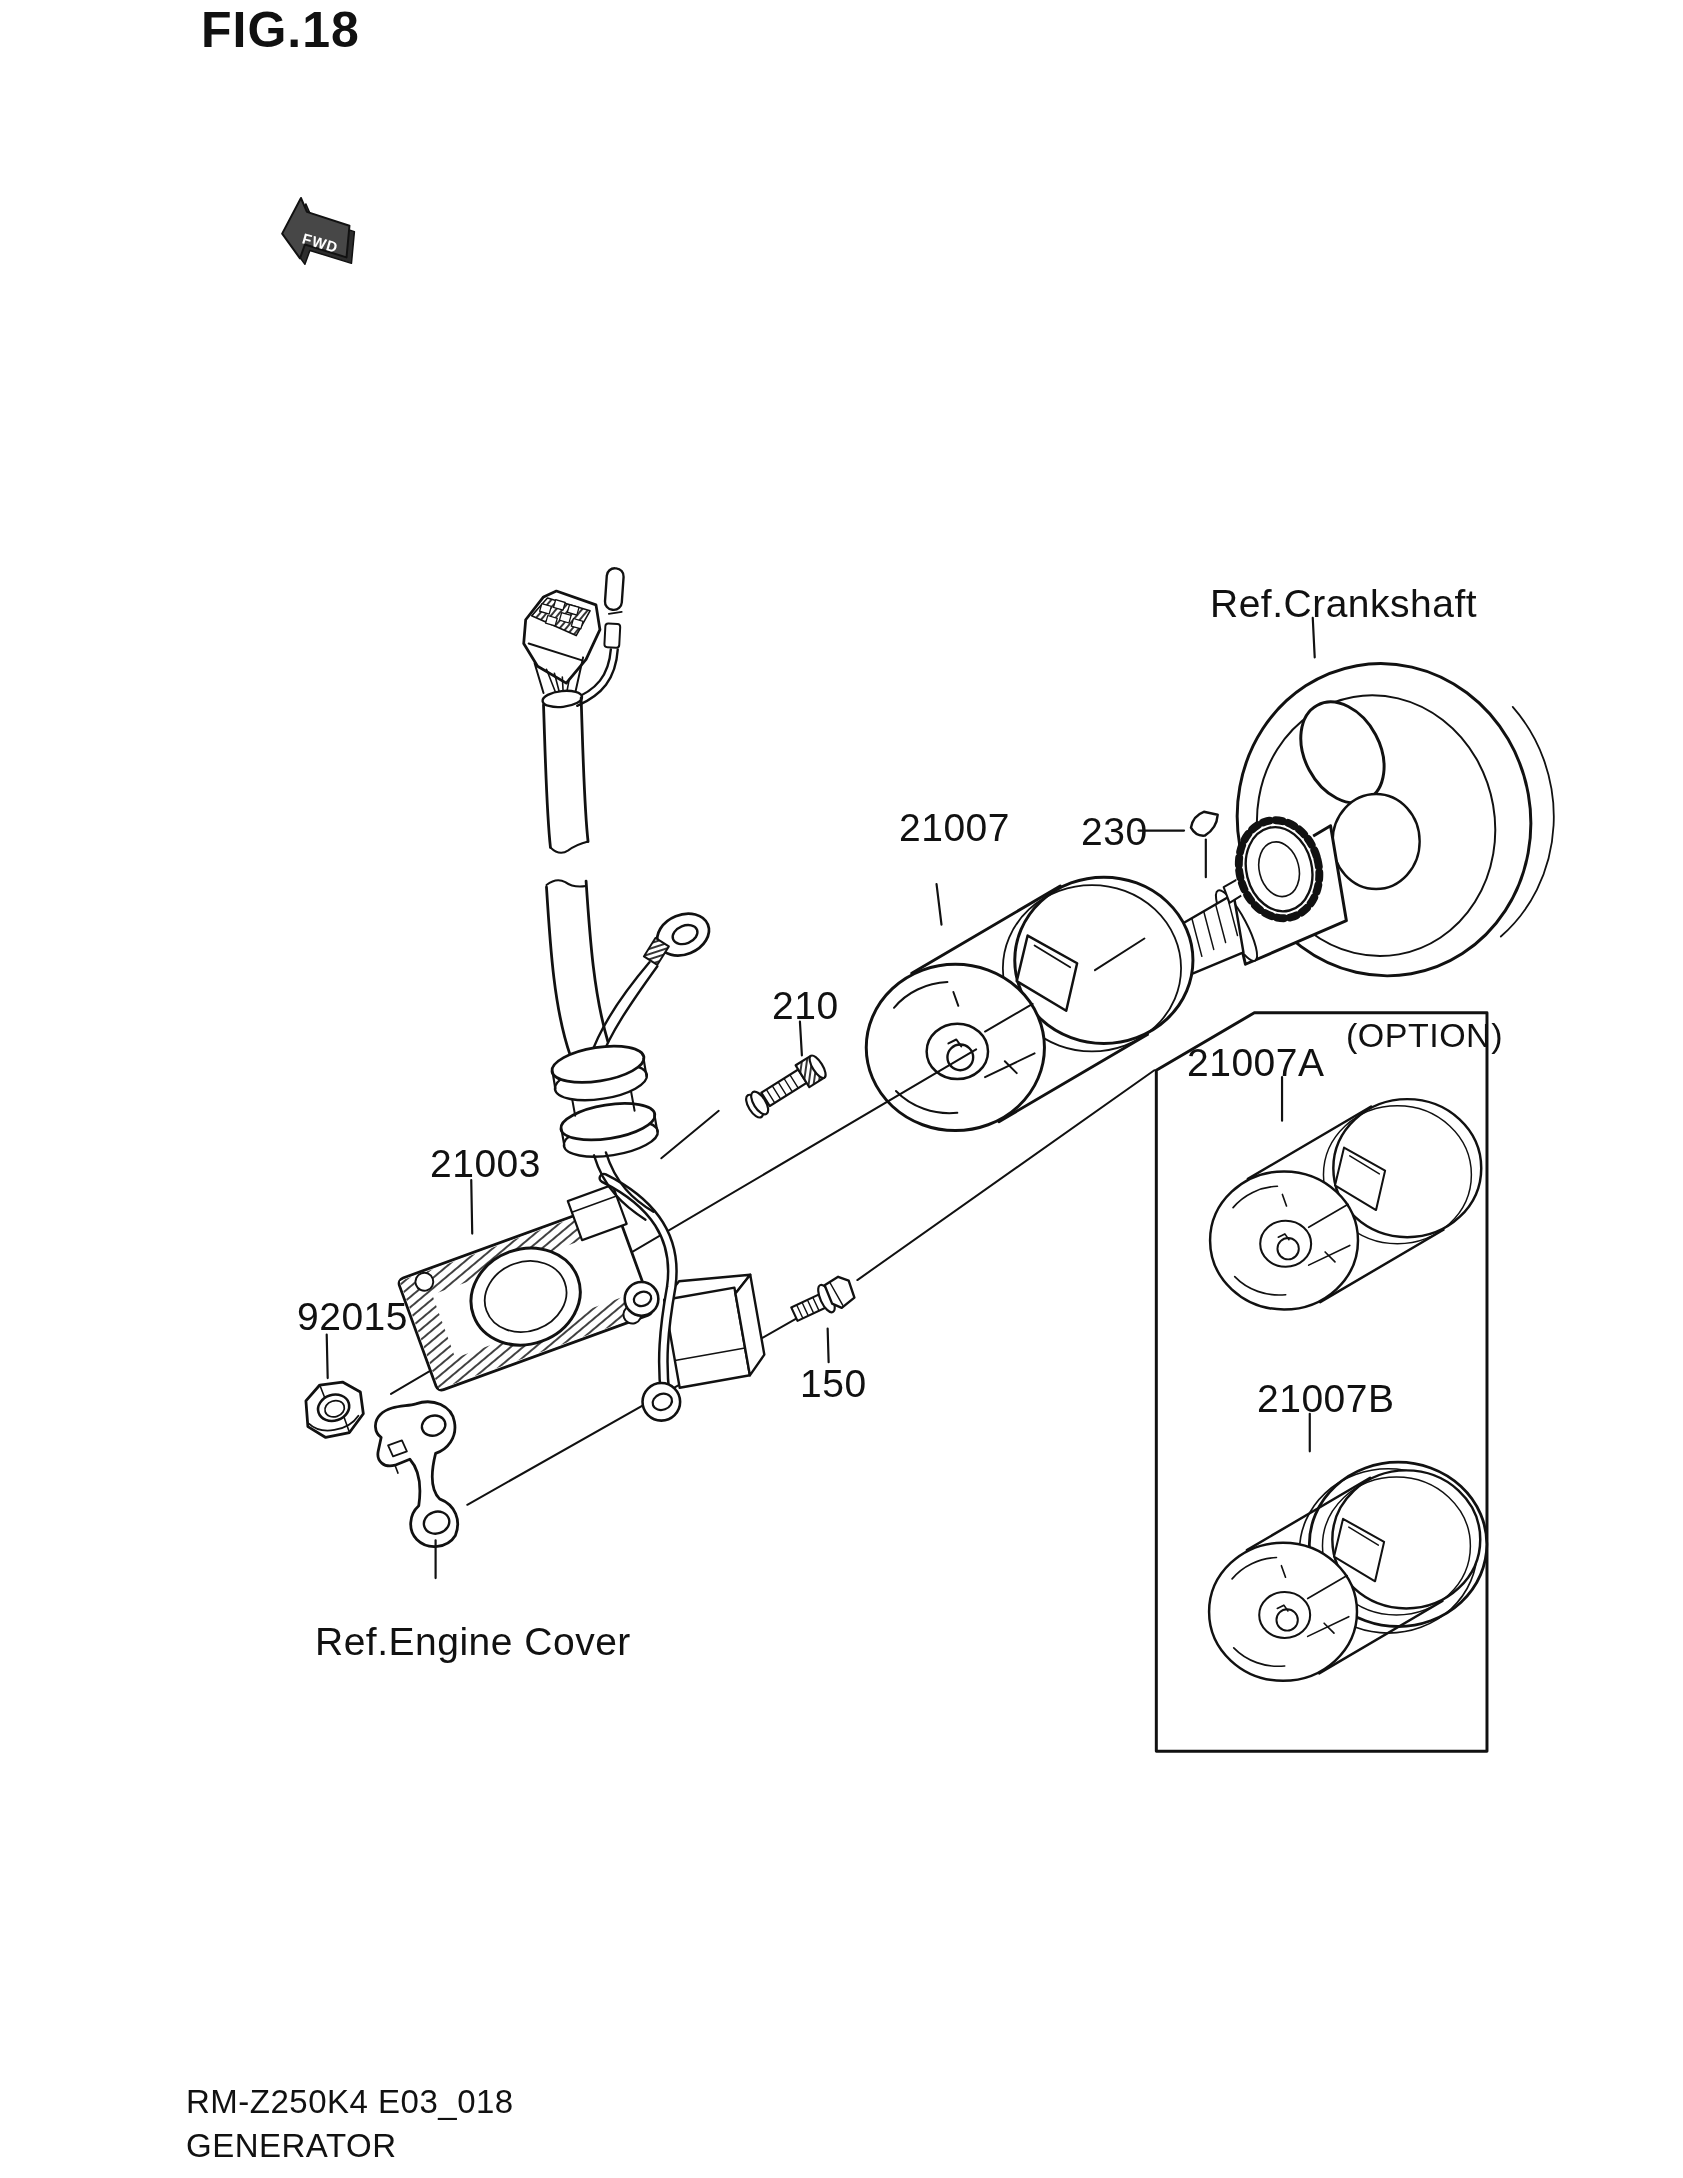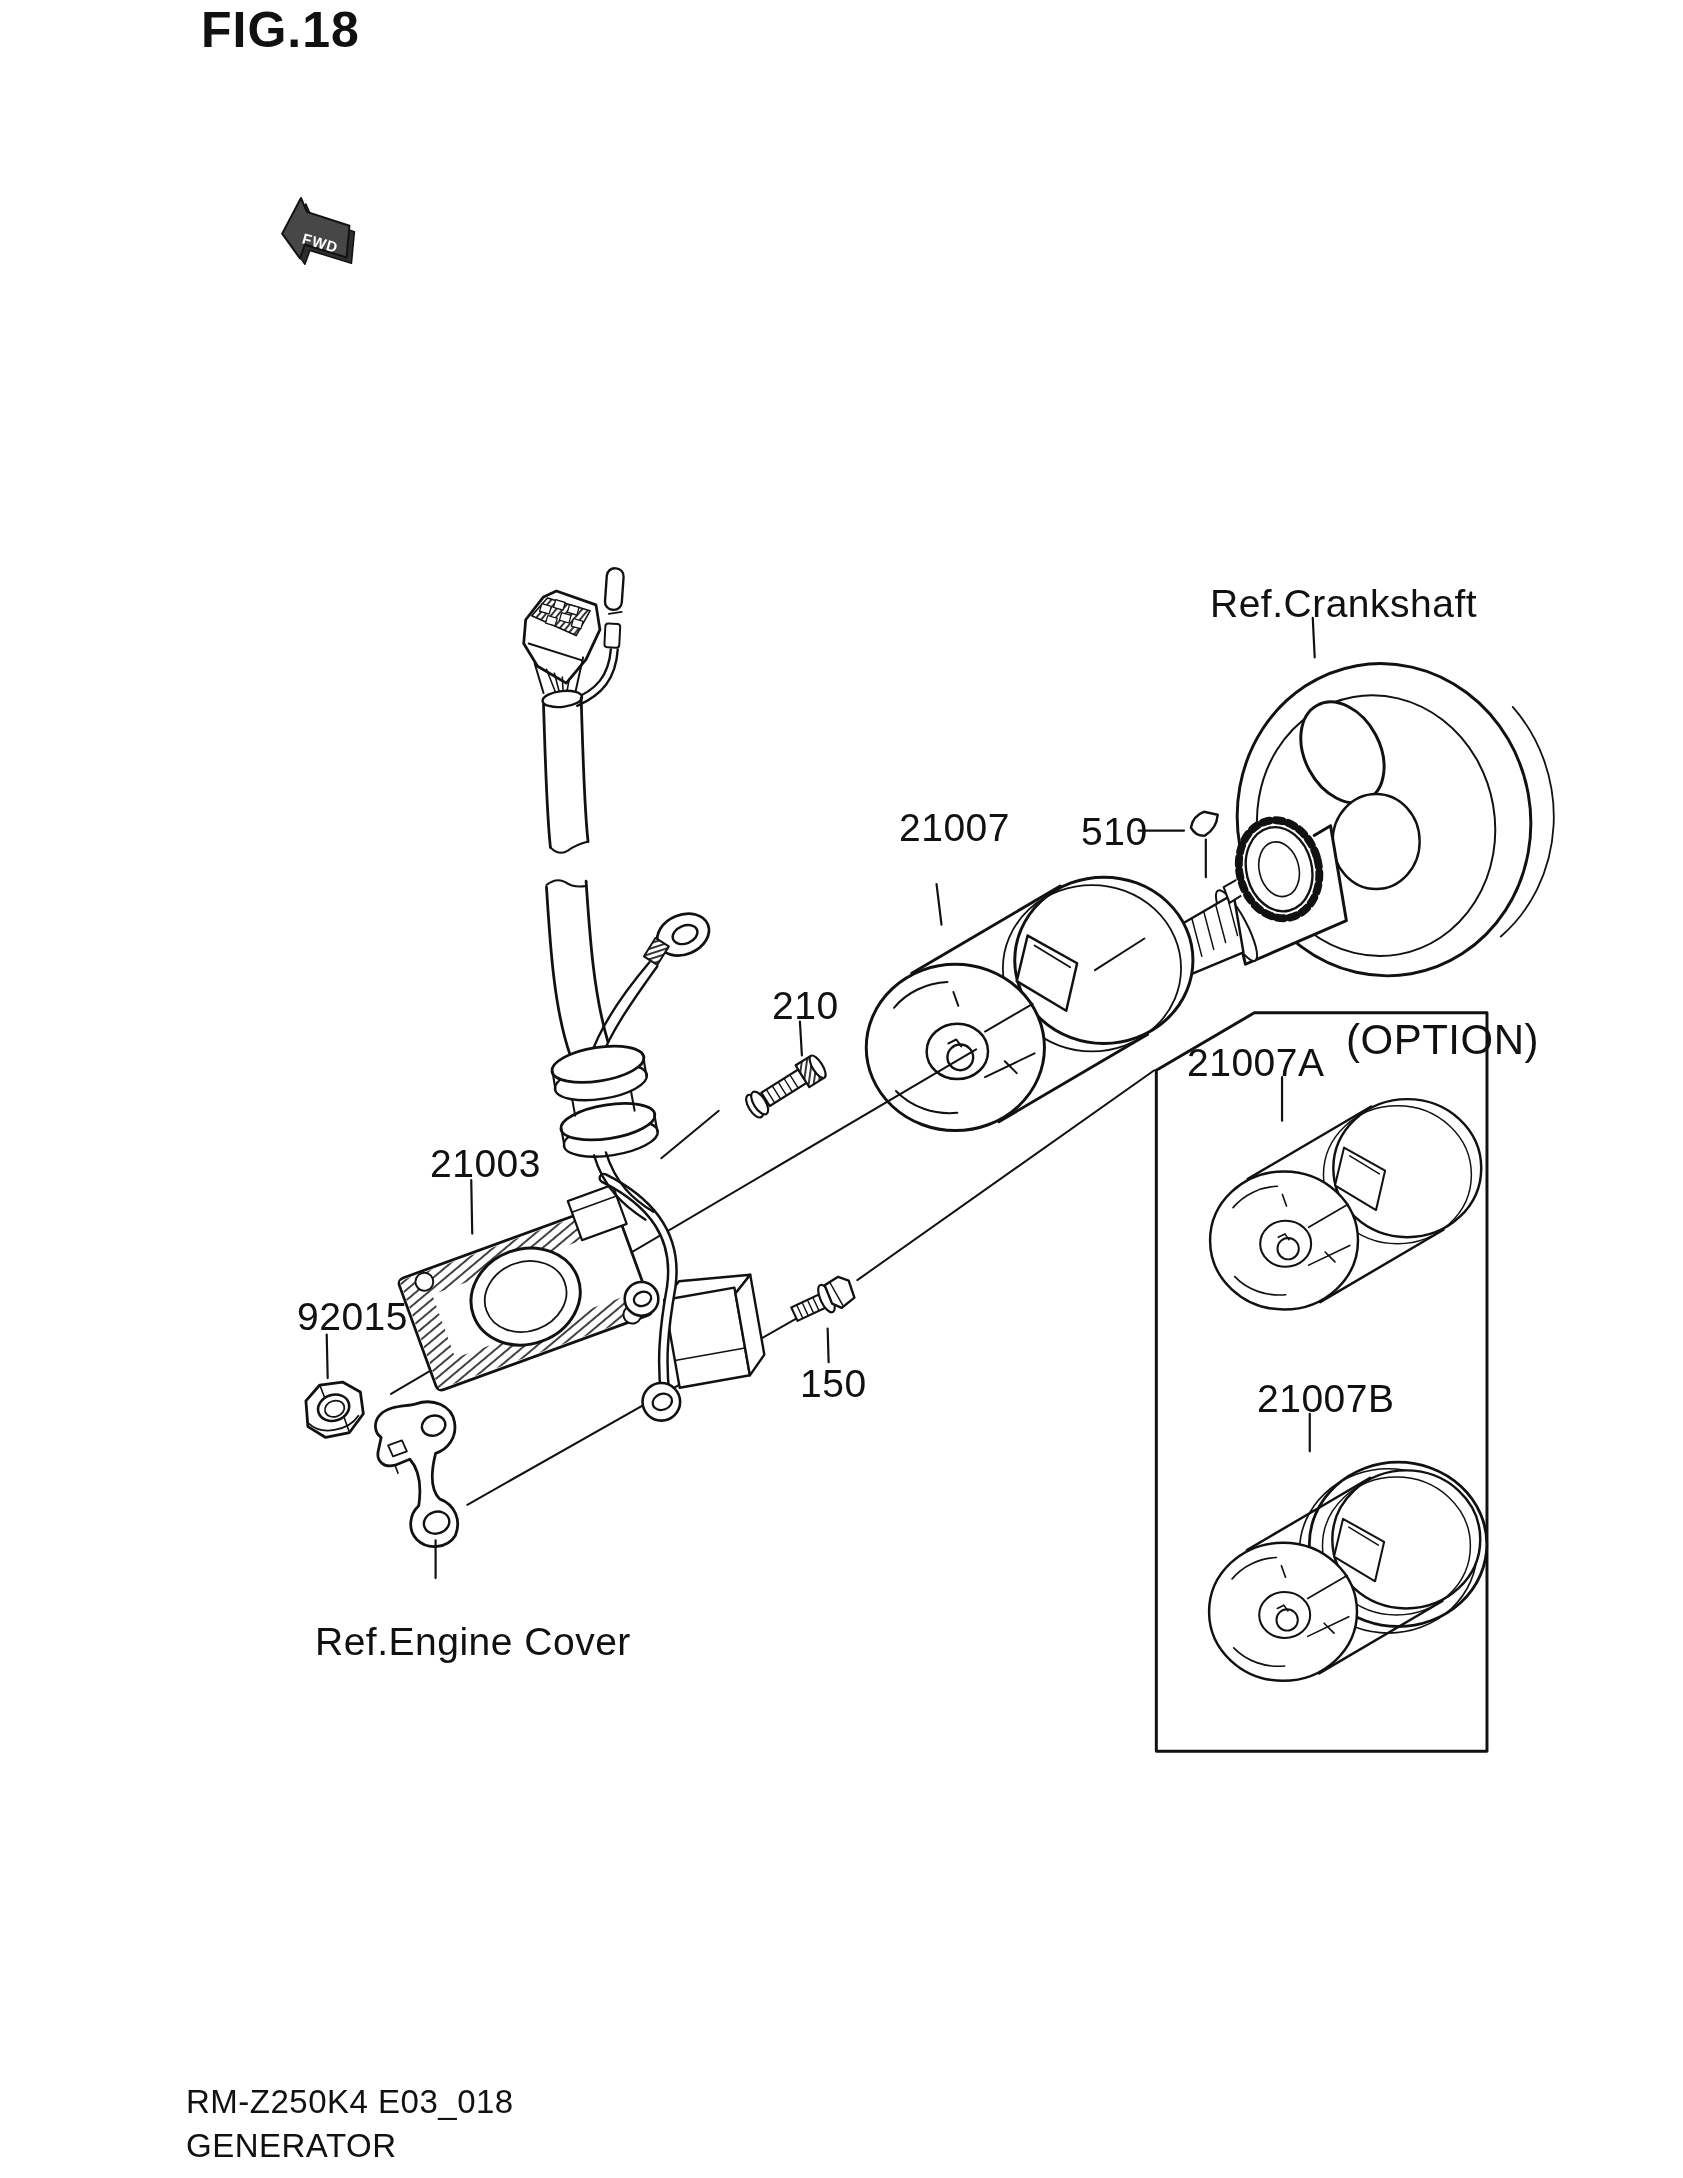--- a/index.html
+++ b/index.html
@@ -18,21 +18,21 @@
     line-height:1.05;
     white-space:nowrap;
     color:#111;
     letter-spacing:0.5px;
   }
   .lbl.title{
     font-size:50px;
     font-weight:bold;
     letter-spacing:1px;
   }
-  .lbl.option{font-size:42px;}
+  .lbl.option{font-size:34px;}
   .lbl.footer{font-size:33px;letter-spacing:0.5px;}
 </style>
 </head>
 <body>
 
 <div class="stage">
 
   <svg width="1683" height="2178" viewBox="0 0 1700 2200" fill="none" stroke-linecap="round" stroke-linejoin="round">
     <defs>
       <pattern id="hd" width="5" height="5" patternUnits="userSpaceOnUse" patternTransform="rotate(40)">
@@ -262,21 +262,21 @@
     <g>
       <path d="M290,242 L309,206 L315,220 L358,234 L355,266 L313,253 L308,267 Z" fill="#2d2d2d" stroke="#111" stroke-width="1.5"></path>
       <path d="M285,236 L304,200 L310,214 L353,228 L350,260 L308,247 L303,261 Z" fill="#474747" stroke="#111" stroke-width="2"></path>
       <text x="306" y="249" transform="rotate(16 318 241)" font-family="Liberation Sans, sans-serif" font-size="15" font-weight="bold" fill="#ffffff" stroke="none" letter-spacing="1">FWD</text>
     </g>
   </svg>
 
   <div class="lbl title" style="left:191px;top:4px;margin-left:10px;">FIG.18</div>
 
   <div class="lbl" style="left:1210px;top:584px;">Ref.Crankshaft</div>
-  <div class="lbl" style="left:1081px;top:812px;">510</div>
+  <div class="lbl" style="left:1081px;top:812px;">230</div>
   <div class="lbl" style="left:899px;top:808px;">21007</div>
   <div class="lbl" style="left:772px;top:986px;">210</div>
   <div class="lbl" style="left:430px;top:1144px;">21003</div>
   <div class="lbl" style="left:297px;top:1297px;">92015</div>
   <div class="lbl" style="left:800px;top:1364px;">150</div>
   <div class="lbl" style="left:315px;top:1582px;margin-top:40px;">Ref.Engine Cover</div>
 
   <div class="lbl option" style="left:1346px;top:1018px;">(OPTION)</div>
   <div class="lbl" style="left:1187px;top:1043px;">21007A</div>
   <div class="lbl" style="left:1257px;top:1379px;">21007B</div>

